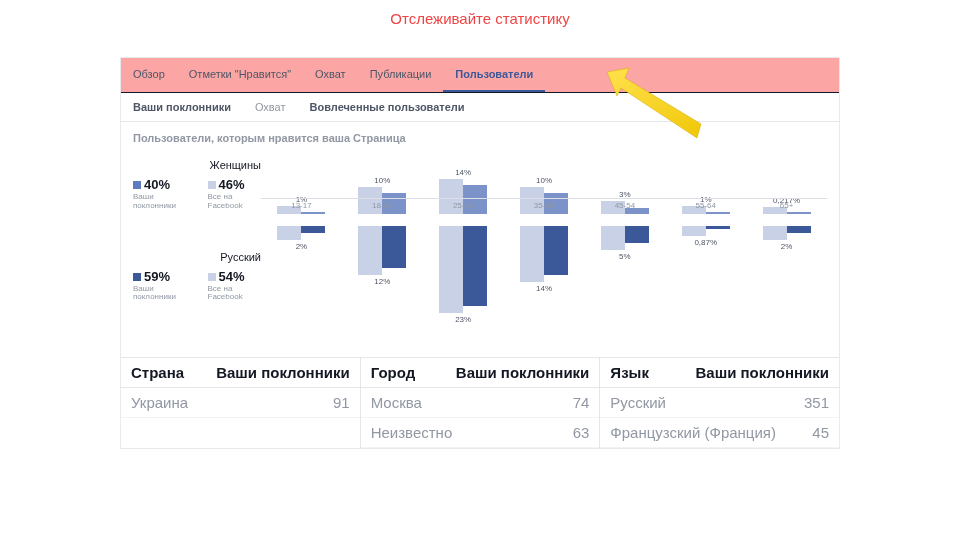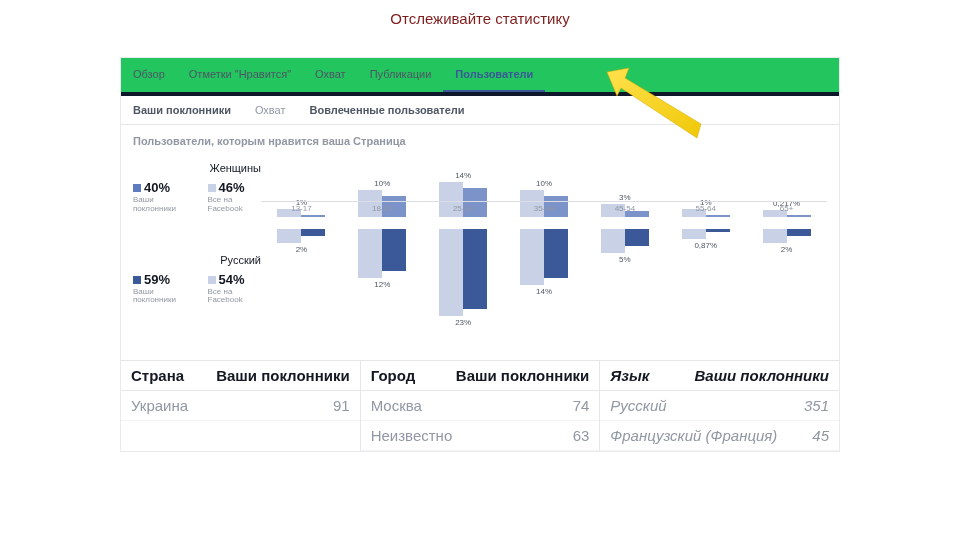--- a/index.html
+++ b/index.html
@@ -1,19 +1,19 @@
 <!DOCTYPE html>
 <html><head>
 <meta charset="utf-8">
 <style>
   * { box-sizing: border-box; margin: 0; padding: 0; }
   body { font-family: Helvetica, Arial, sans-serif; background: #fff; width: 960px; height: 540px; overflow: hidden; }
-  .page-title { text-align: center; font-size: 15px; color: #7f1d1d; padding: 10px 0 30px; }
+  .page-title { text-align: center; font-size: 15px; color: #ef4444; padding: 10px 0 30px; }
   .dashboard { margin: 0 120px; border: 1px solid #e9eaed; background: #fff; }
-  .main-tabs { display: flex; border-bottom: 4px solid #0f172a; background: #22c55e; font-size: 11px; }
+  .main-tabs { display: flex; border-bottom: 1px solid #0f172a; background: #fca5a5; font-size: 11px; }
   .main-tabs .tab { padding: 10px 12px; color: #4e5665; cursor: pointer; }
   .main-tabs .tab.active { color: #3b5998; font-weight: bold; border-bottom: 2px solid #3b5998; }
   .sub-tabs { display: flex; border-bottom: 1px solid #e5e6e9; font-size: 11px; background: #fff; }
   .sub-tabs .tab { padding: 8px 12px; color: #4e5665; font-weight: bold; cursor: pointer; }
   .sub-tabs .tab.inactive { font-weight: normal; color: #9197a3; }
   .section-head { padding: 10px 12px; font-size: 11px; color: #9197a3; font-weight: bold; }
   .dem-wrap { display: flex; padding: 5px 12px 15px; position: relative; }
   .dem-left { width: 128px; flex-shrink: 0; }
   .gender-block { margin-bottom: 40px; }
   .gender-label { font-size: 11px; color: #141823; margin-bottom: 4px; text-align: right; }
@@ -39,21 +39,21 @@
   .bars-down .bar-pair { align-items: flex-start; }
   .bar { width: 24px; }
   .bar.light { background: #c8d1e6; width: 24px; }
   .bar.darkf { background: #7b93c8; }
   .bar.darkm { background: #3b5998; }
   .bar-val { font-size: 8px; color: #4e5665; text-align: left; }
   .bars-up .bar-val { margin-bottom: 2px; }
   .bars-down .bar-val { margin-top: 2px; }
   .tables { display: flex; border-top: 1px solid #e5e6e9; font-size: 15px; }
   .tcol { flex: 1; border-right: 1px solid #e5e6e9; }
-  .tcol:last-child { border-right: none; font-style: italic; }
+  .tcol:last-child { border-right: none; }
   .thead { display: flex; padding: 6px 10px; border-bottom: 1px solid #e5e6e9; }
   .thead .h1 { flex: 1; font-weight: bold; color: #141823; }
   .thead .h2 { font-weight: bold; color: #141823; }
   .trow { display: flex; padding: 6px 10px; border-bottom: 1px solid #f2f3f5; }
   .trow .c1 { flex: 1; color: #9197a3; }
   .trow .c2 { color: #9197a3; }
   .arrow { position: absolute; left: 480px; top: 8px; pointer-events: none; }
 </style>
 </head>
 <body>

